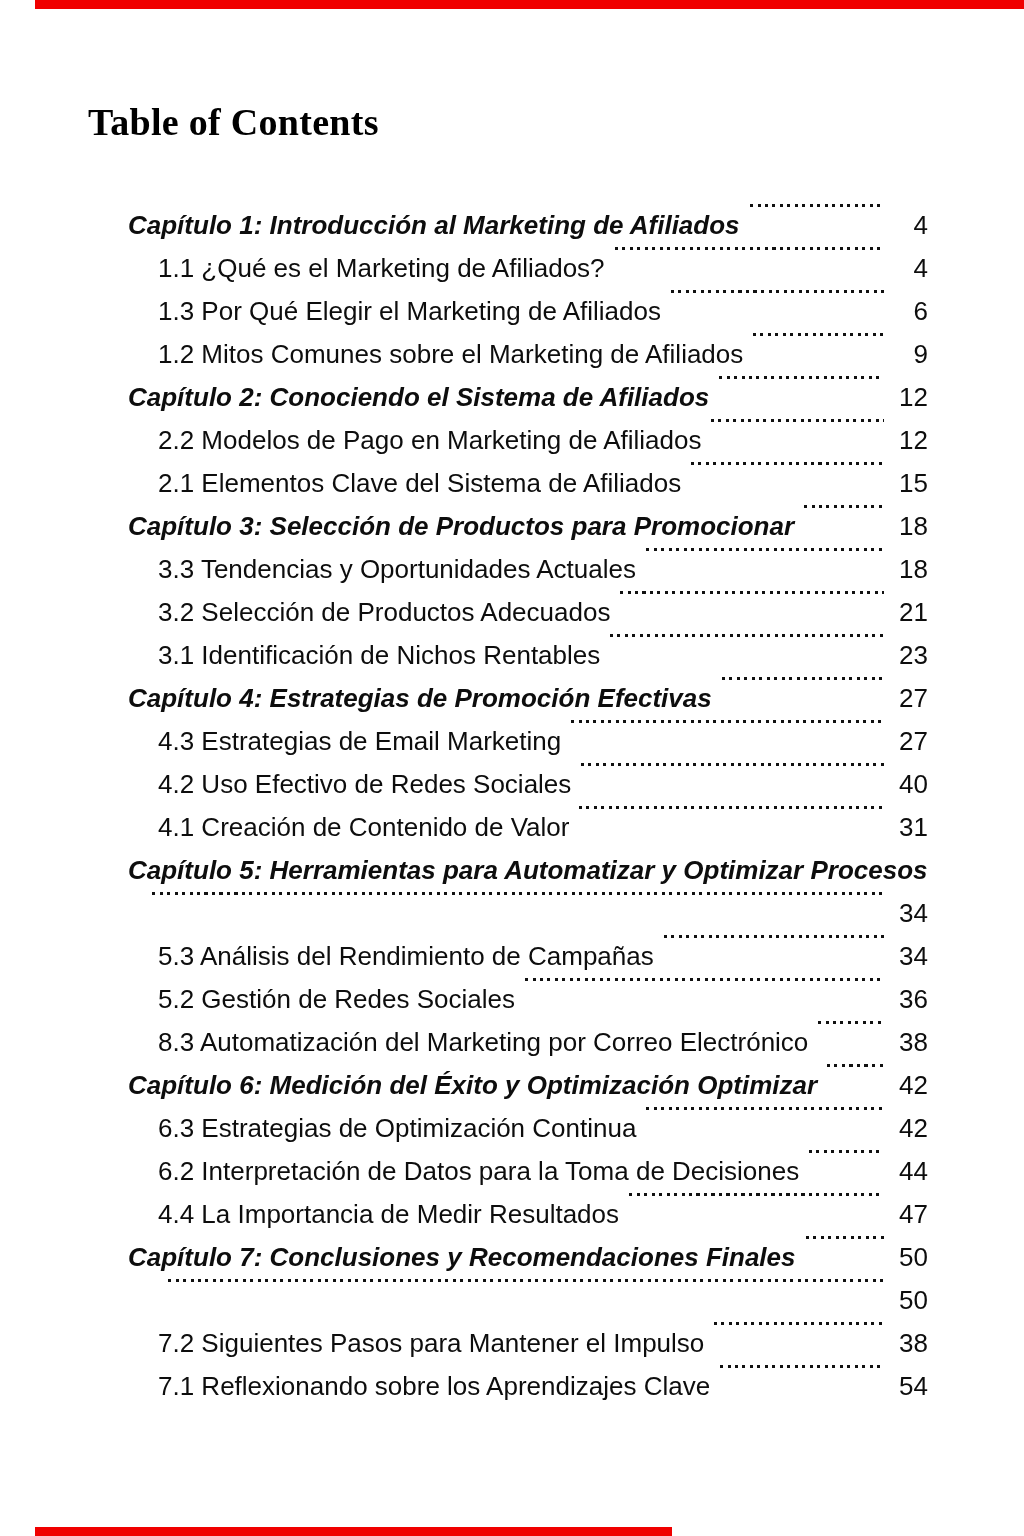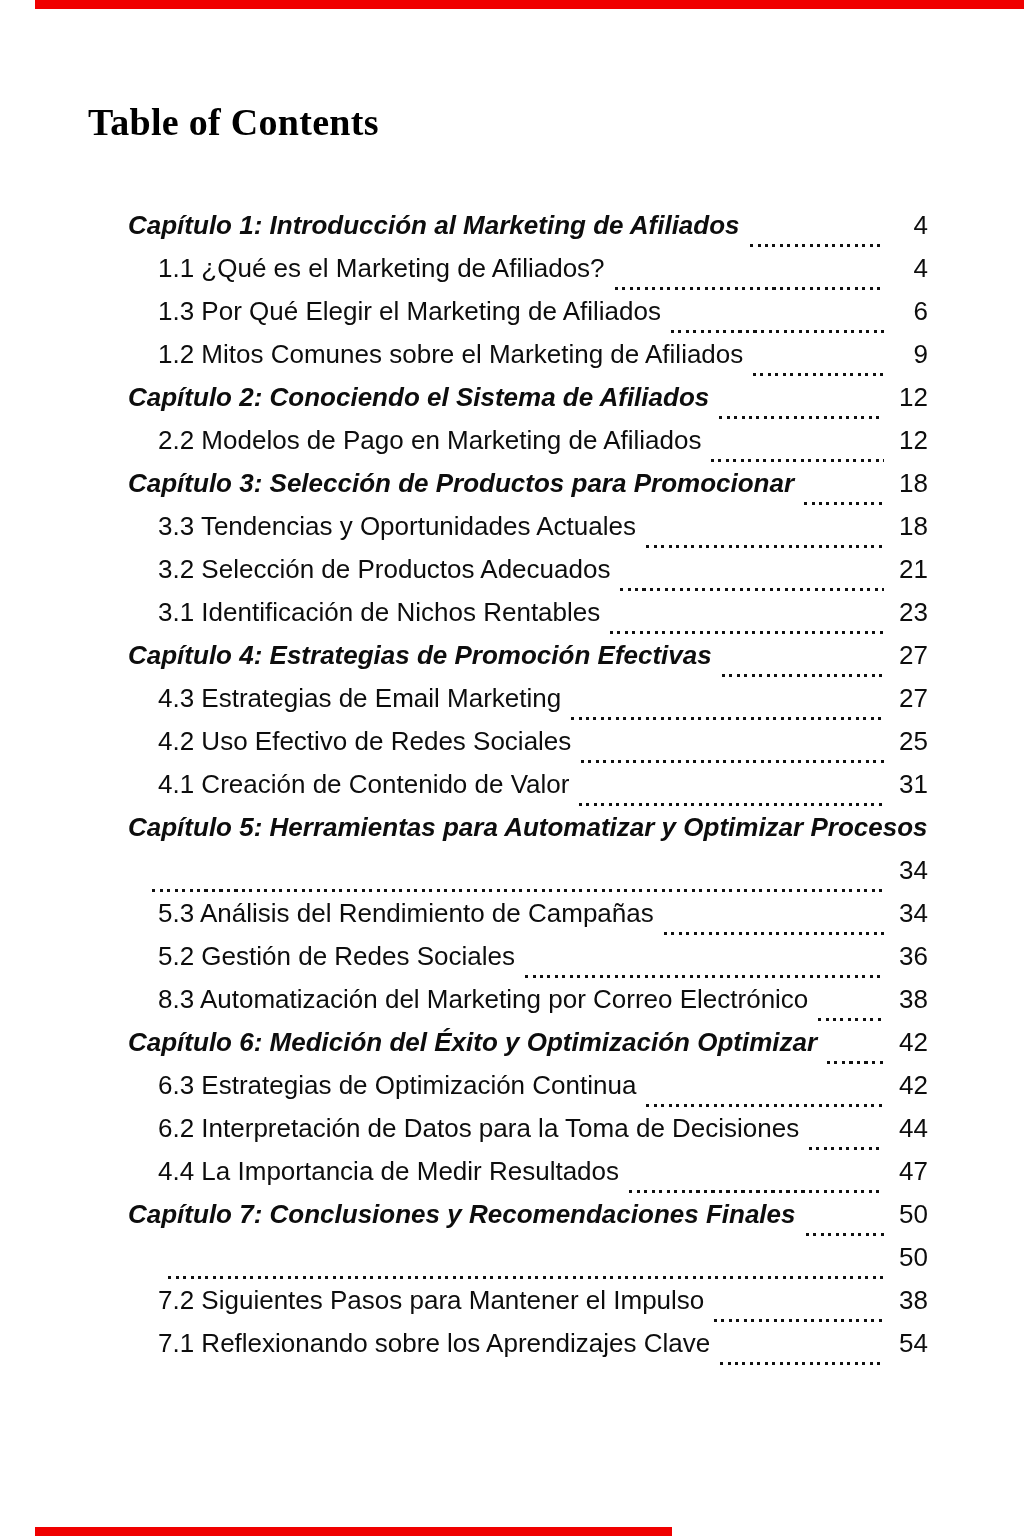--- a/index.html
+++ b/index.html
@@ -28,21 +28,21 @@
   }
   .toc {
     position: absolute;
     left: 128px;
     right: 96px;
     top: 204px;
     font-size: 26px;
     line-height: 43px;
     color: #0d0d0d;
   }
-  .row { display: flex; align-items: flex-end; }
+  .row { display: flex; align-items: flex-start; }
   .row.sub { padding-left: 30px; }
   .row.chapter .label {
     font-weight: 700;
     font-style: italic;
   }
   .row.wraplabel .label { display: block; width: 100%; }
   .row.cont { padding-left: 24px; }
   .label { white-space: nowrap; }
   .leader {
     flex: 1 1 auto;
@@ -90,20 +90,25 @@
       <div class="row chapter">
         <span class="label">Capítulo 2: Conociendo el Sistema de Afiliados</span>
         <span class="leader"></span>
         <span class="page-num">12</span>
       </div>
       <div class="row sub">
         <span class="label">2.2 Modelos de Pago en Marketing de Afiliados</span>
         <span class="leader"></span>
         <span class="page-num">12</span>
       </div>
+      <div class="row sub">
+        <span class="label">2.1 Elementos Clave del Sistema de Afiliados</span>
+        <span class="leader"></span>
+        <span class="page-num">15</span>
+      </div>
       <div class="row chapter">
         <span class="label">Capítulo 3: Selección de Productos para Promocionar</span>
         <span class="leader"></span>
         <span class="page-num">18</span>
       </div>
       <div class="row sub">
         <span class="label">3.3 Tendencias y Oportunidades Actuales</span>
         <span class="leader"></span>
         <span class="page-num">18</span>
       </div>
@@ -123,21 +128,21 @@
         <span class="page-num">27</span>
       </div>
       <div class="row sub">
         <span class="label">4.3 Estrategias de Email Marketing</span>
         <span class="leader"></span>
         <span class="page-num">27</span>
       </div>
       <div class="row sub">
         <span class="label">4.2 Uso Efectivo de Redes Sociales</span>
         <span class="leader"></span>
-        <span class="page-num">25</span>
+        <span class="page-num">40</span>
       </div>
       <div class="row sub">
         <span class="label">4.1 Creación de Contenido de Valor</span>
         <span class="leader"></span>
         <span class="page-num">31</span>
       </div>
       <div class="row chapter wraplabel">
         <span class="label">Capítulo 5: Herramientas para Automatizar y Optimizar Procesos</span>
       </div>
       <div class="row chapter cont">

